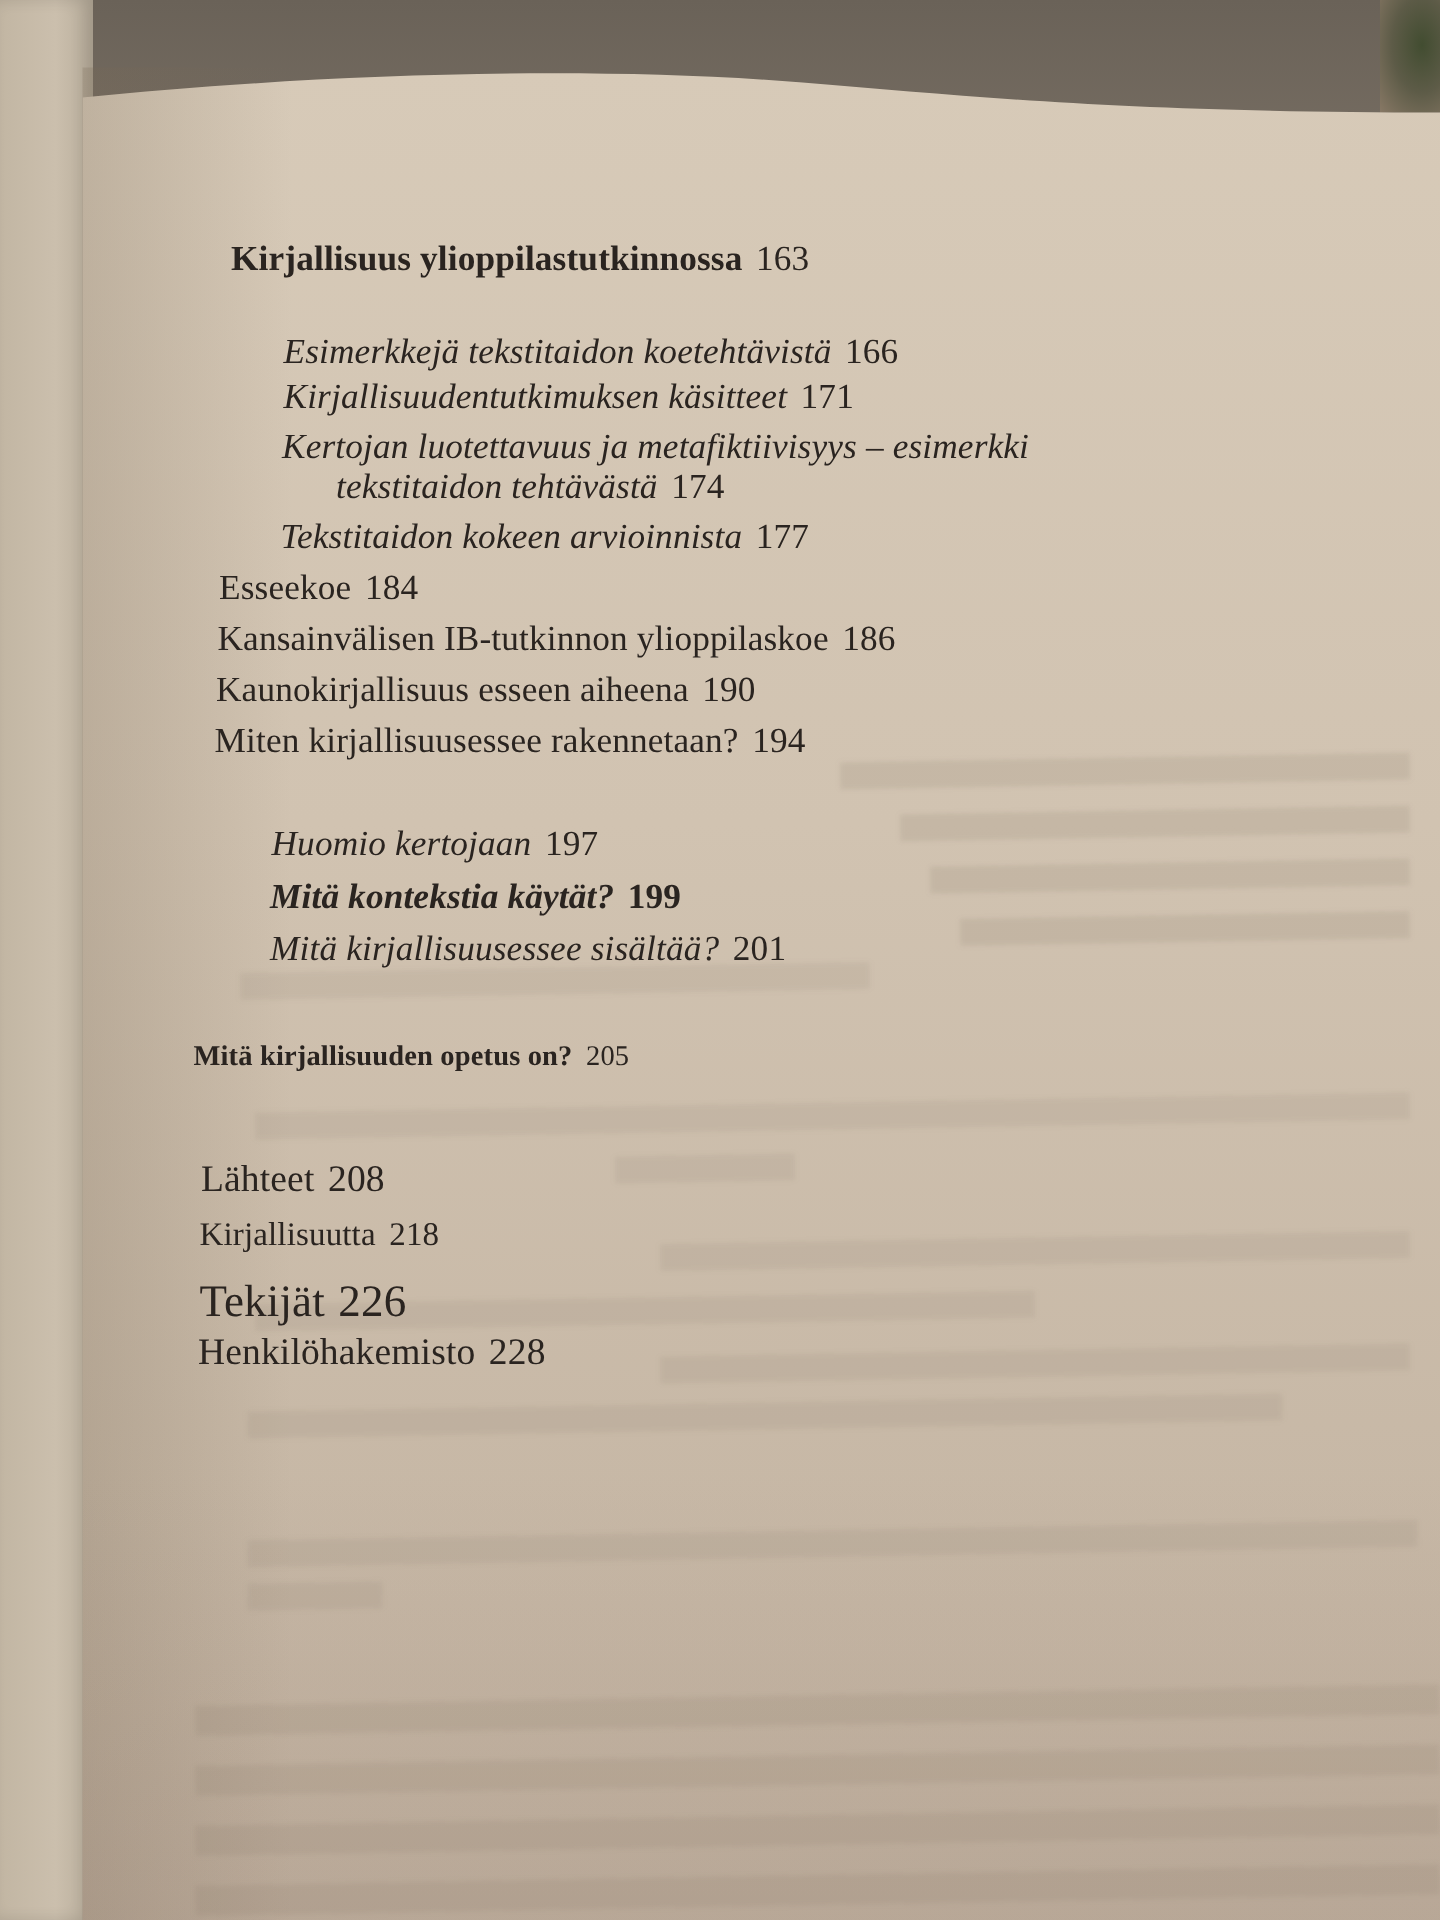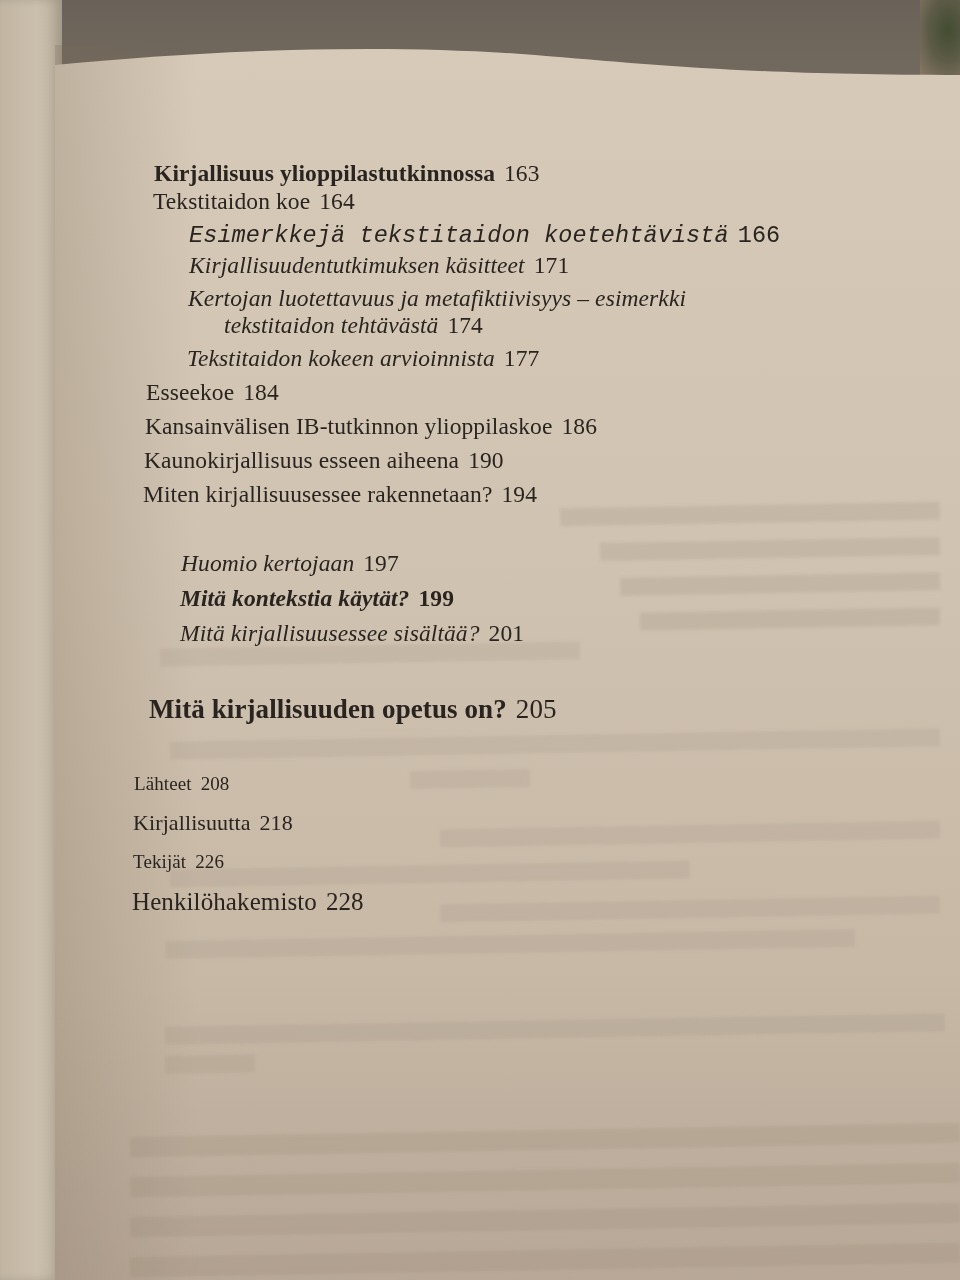--- a/index.html
+++ b/index.html
@@ -106,24 +106,21 @@
 <div class="bleed" style="left:130px;top:1130px;width:830px;height:20px;background:rgba(90,75,60,0.09);"></div>
 <div class="bleed" style="left:130px;top:1170px;width:830px;height:20px;background:rgba(90,75,60,0.09);"></div>
 <div class="bleed" style="left:130px;top:1210px;width:830px;height:20px;background:rgba(90,75,60,0.09);"></div>
 <div class="bleed" style="left:130px;top:1250px;width:830px;height:20px;background:rgba(90,75,60,0.09);"></div>
 <div class="bottom-shade"></div>
 
 <div class="toc">
   <div class="entry bold" style="left:154px;top:160px;">
     <span class="title">Kirjallisuus ylioppilastutkinnossa</span><span class="num">163</span>
   </div>
-  <div class="entry" style="left:153px;top:188px;">
-    <span class="title">Tekstitaidon koe</span><span class="num">164</span>
-  </div>
-  <div class="entry italic" style="left:189px;top:222px;font-family:Liberation Mono, monospace;">
+  <div class="entry italic" style="left:189px;top:222px;">
     <span class="title">Esimerkkejä tekstitaidon koetehtävistä</span><span class="num">166</span>
   </div>
   <div class="entry italic" style="left:189px;top:252px;text-align:right;">
     <span class="title">Kirjallisuudentutkimuksen käsitteet</span><span class="num">171</span>
   </div>
   <div class="entry italic" style="left:188px;top:285px;">
     <span class="title">Kertojan luotettavuus ja metafiktiivisyys – esimerkki</span>
   </div>
   <div class="entry italic" style="left:224px;top:312px;">
     <span class="title">tekstitaidon tehtävästä</span><span class="num">174</span>
@@ -145,28 +142,28 @@
   </div>
   <div class="entry italic" style="left:181px;top:550px;">
     <span class="title">Huomio kertojaan</span><span class="num">197</span>
   </div>
   <div class="entry italic" style="left:180px;top:585px;font-weight:bold;">
     <span class="title">Mitä kontekstia käytät?</span><span class="num">199</span>
   </div>
   <div class="entry italic" style="left:180px;top:620px;">
     <span class="title">Mitä kirjallisuusessee sisältää?</span><span class="num">201</span>
   </div>
-  <div class="entry bold" style="left:149px;top:694px;font-size:27px;">
+  <div class="entry bold" style="left:129px;top:694px;font-size:19px;">
     <span class="title">Mitä kirjallisuuden opetus on?</span><span class="num">205</span>
   </div>
-  <div class="entry" style="left:134px;top:773px;font-size:19px;">
+  <div class="entry" style="left:134px;top:773px;font-size:25px;">
     <span class="title">Lähteet</span><span class="num">208</span>
   </div>
   <div class="entry" style="left:133px;top:810px;font-size:22px;">
     <span class="title">Kirjallisuutta</span><span class="num">218</span>
   </div>
-  <div class="entry" style="left:133px;top:851px;font-size:19px;">
+  <div class="entry" style="left:133px;top:851px;font-size:30px;">
     <span class="title">Tekijät</span><span class="num">226</span>
   </div>
   <div class="entry" style="left:132px;top:888px;font-size:25px;">
     <span class="title">Henkilöhakemisto</span><span class="num">228</span>
   </div>
 </div>
 
 </body></html>

